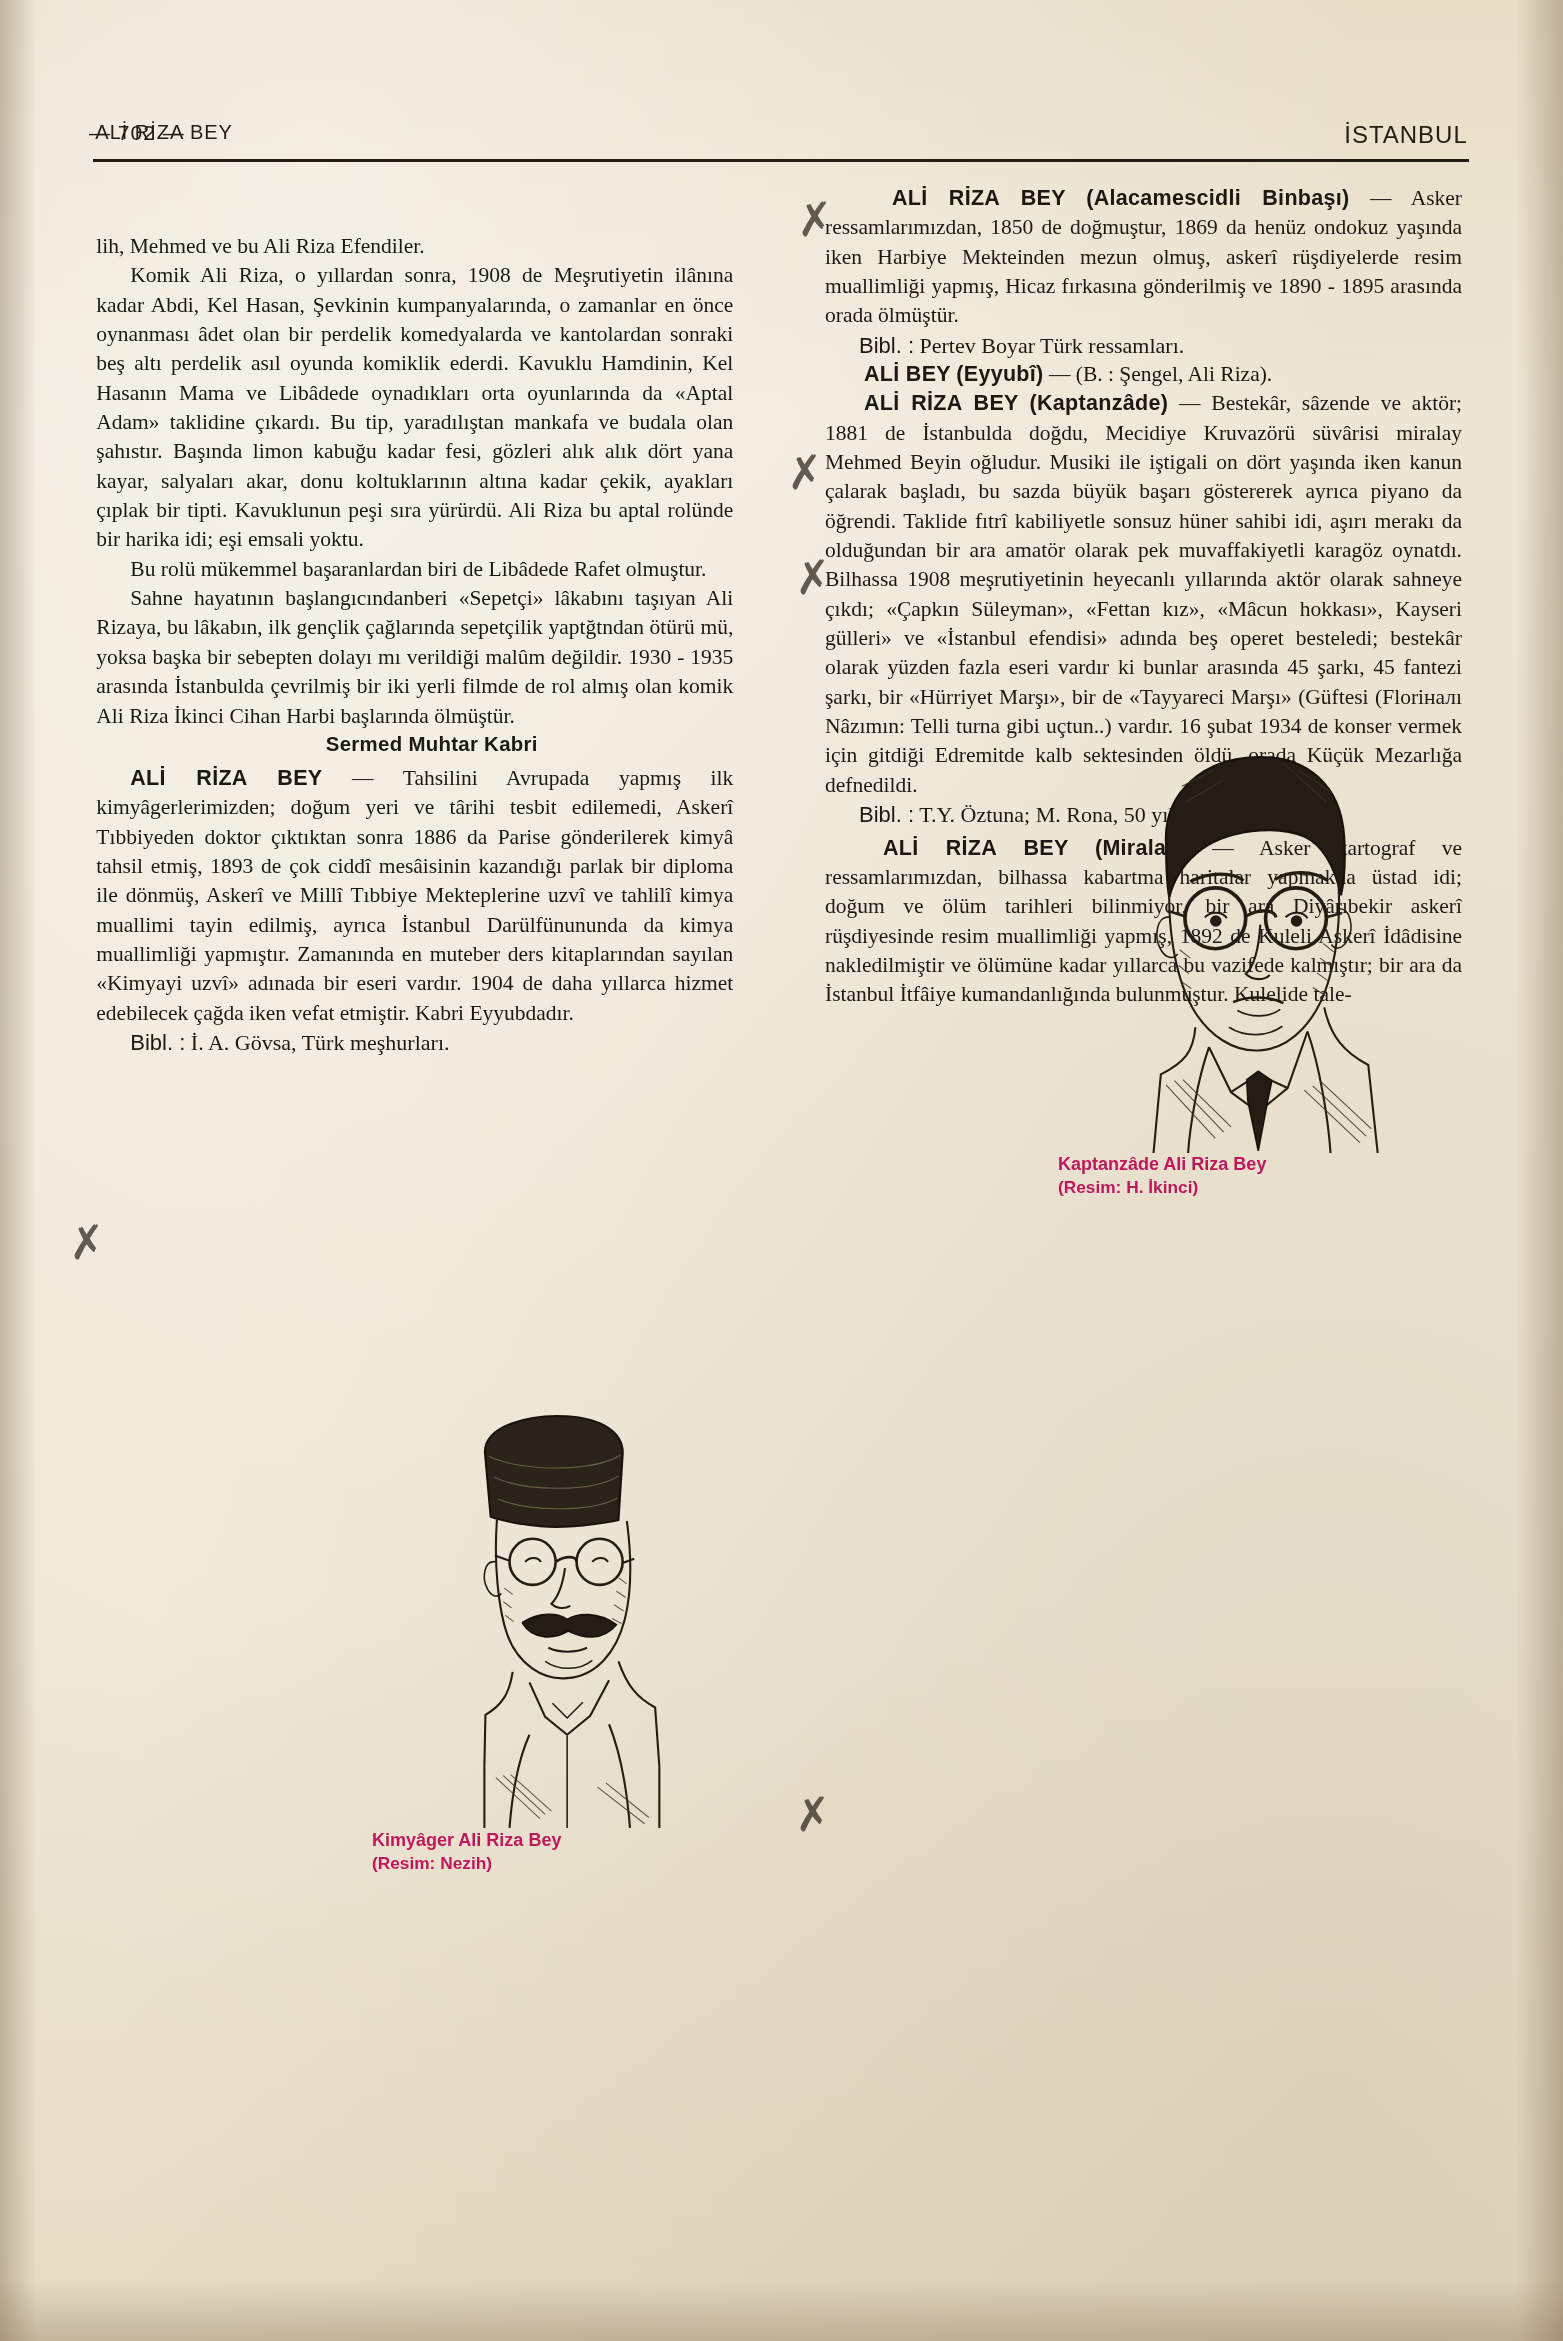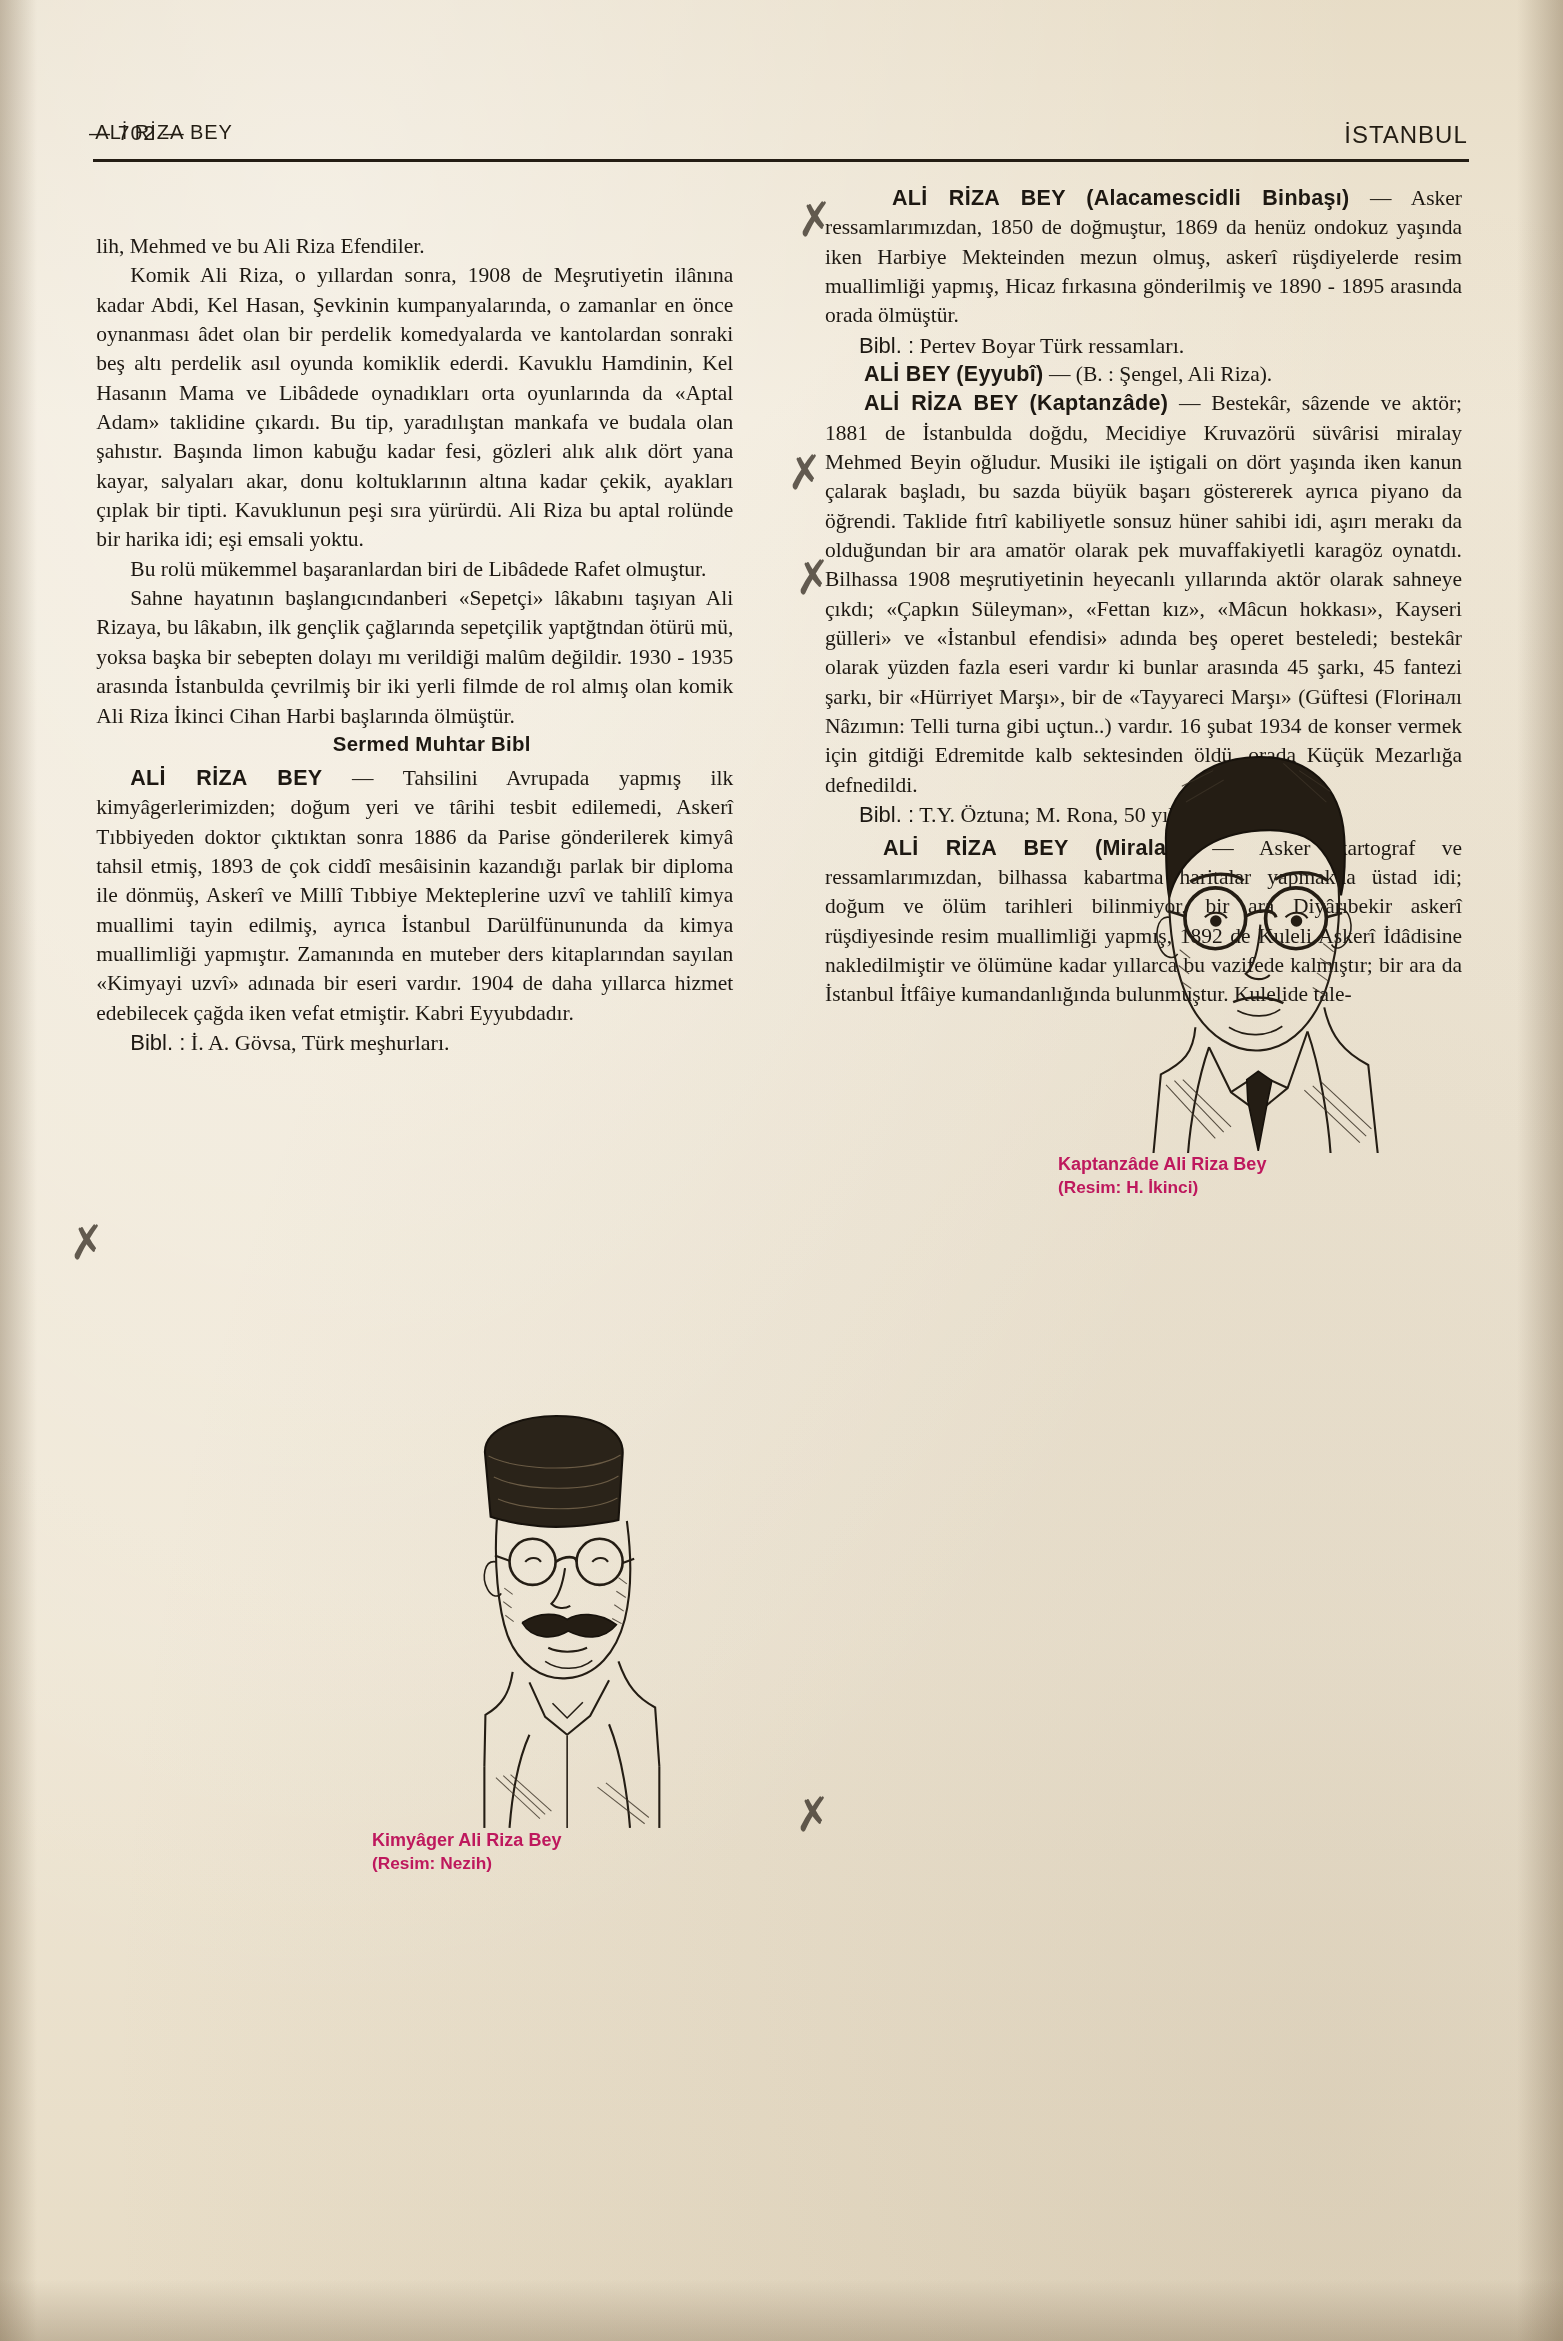--- a/index.html
+++ b/index.html
@@ -211,21 +211,21 @@
       <div class="head-rule"></div>
     </div>
 
     <div class="columns">
 
       <div class="col col-left">
         <p class="noindent">lih, Mehmed ve bu Ali Riza Efendiler.</p>
         <p>Komik Ali Riza, o yıllardan sonra, 1908 de Meşrutiyetin ilânına kadar Abdi, Kel Hasan, Şevkinin kumpanyalarında, o zamanlar en önce oynanması âdet olan bir perdelik komedyalarda ve kantolardan sonraki beş altı perdelik asıl oyunda komiklik ederdi. Kavuklu Hamdinin, Kel Hasanın Mama ve Libâdede oynadıkları orta oyunlarında da «Aptal Adam» taklidine çıkardı. Bu tip, yaradılıştan mankafa ve budala olan şahıstır. Başında limon kabuğu kadar fesi, gözleri alık alık dört yana kayar, salyaları akar, donu koltuklarının altına kadar çekik, ayakları çıplak bir tipti. Kavuklunun peşi sıra yürürdü. Ali Riza bu aptal rolünde bir harika idi; eşi emsali yoktu.</p>
         <p>Bu rolü mükemmel başaranlardan biri de Libâdede Rafet olmuştur.</p>
         <p>Sahne hayatının başlangıcındanberi «Sepetçi» lâkabını taşıyan Ali Rizaya, bu lâkabın, ilk gençlik çağlarında sepetçilik yaptğtndan ötürü mü, yoksa başka bir sebepten dolayı mı verildiği malûm değildir. 1930 - 1935 arasında İstanbulda çevrilmiş bir iki yerli filmde de rol almış olan komik Ali Riza İkinci Cihan Harbi başlarında ölmüştür.</p>
-        <p class="byline">Sermed Muhtar Bibl</p>
+        <p class="byline">Sermed Muhtar Kabri</p>
 
         <p style="text-indent:34px; margin-top:5.2px;">
           <span class="entry-head">ALİ RİZA BEY</span>
           <span>—</span>
           <span>Tahsilini Avrupada yapmış ilk kimyâgerlerimizden; doğum yeri ve târihi tesbit edilemedi, Askerî Tıbbiyeden doktor çıktıktan sonra 1886 da Parise gönderilerek kimyâ tahsil etmiş, 1893 de çok ciddî mesâisinin kazandığı parlak bir diploma ile dönmüş, Askerî ve Millî Tıbbiye Mekteplerine uzvî ve tahlilî kimya muallimi tayin edilmiş, ayrıca İstanbul Darülfünununda da kimya muallimliği yapmıştır. Zamanında en muteber ders kitaplarından sayılan «Kimyayi uzvî» adınada bir eseri vardır. 1904 de daha yıllarca hizmet edebilecek çağda iken vefat etmiştir. Kabri Eyyubdadır.</span>
         </p>
 
         <p class="bibl">
           <span class="lbl">Bibl. :</span>
           <span>İ. A. Gövsa, Türk meşhurları.</span>

